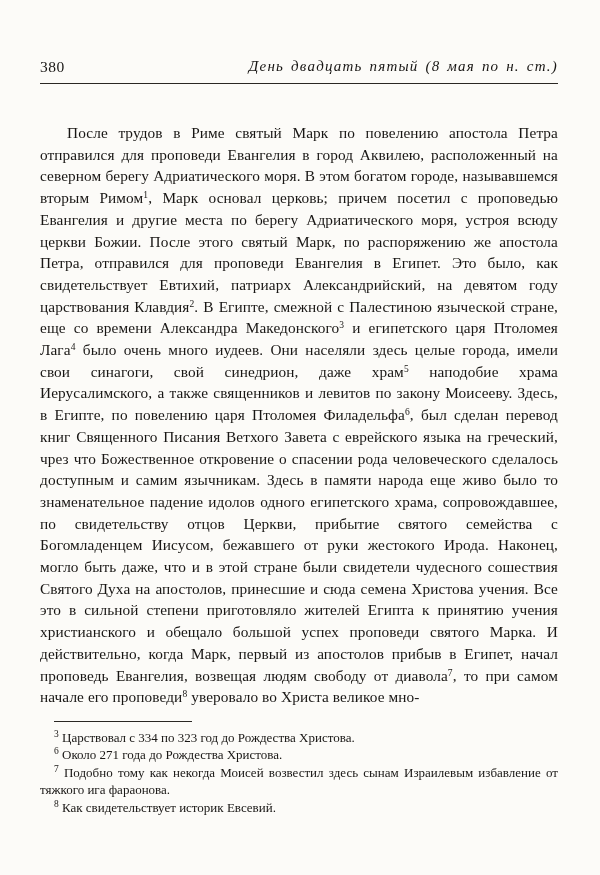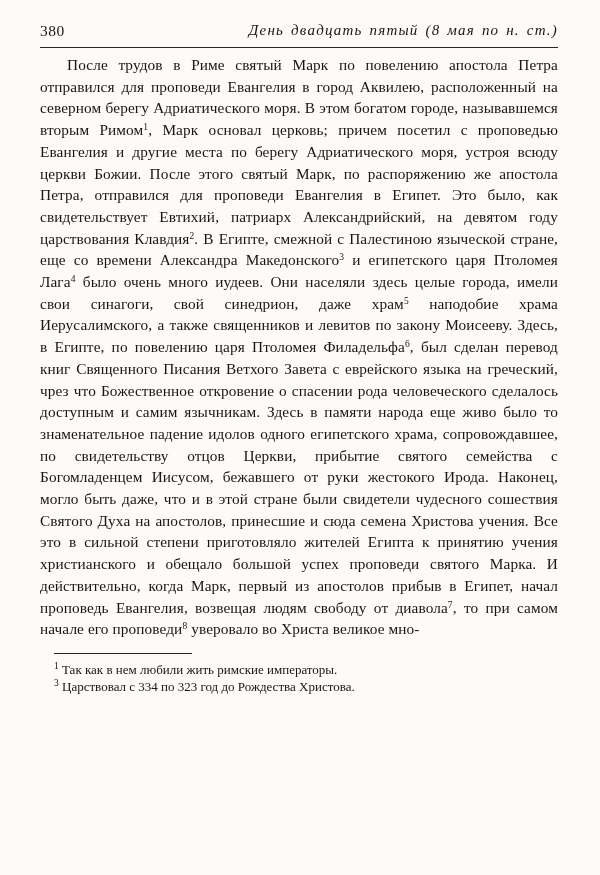--- a/index.html
+++ b/index.html
@@ -15,20 +15,21 @@
     background: #fcfbf8;
     color: #181614;
     font-family: "Liberation Serif", "DejaVu Serif", serif;
     box-sizing: border-box;
     padding: 20px 42px 18px 40px;
     overflow: hidden;
   }
   .header {
     position: relative;
     height: 24px;
+    margin-top: 36px;
   }
   .page-number {
     position: absolute;
     left: 0;
     top: 2px;
     font-size: 15.5px;
     letter-spacing: 0.5px;
   }
   .header-title {
     text-align: right;
@@ -38,21 +39,21 @@
     word-spacing: 2px;
     padding-top: 2px;
     white-space: nowrap;
   }
   .header-rule {
     border: none;
     border-top: 1.2px solid #2a2723;
     margin: 3px 0 0 0;
   }
   .body-text {
-    margin-top: 6px;
+    margin-top: 38px;
     font-size: 15.3px;
     line-height: 21.7px;
     text-align: justify;
     text-indent: 27px;
     letter-spacing: 0.1px;
   }
   .body-text sup,
   .footnote sup {
     font-size: 9.5px;
     line-height: 0;
@@ -82,17 +83,19 @@
     <span class="page-number">380</span>
     <div class="header-title">День двадцать пятый (8 мая по н. ст.)</div>
   </div>
   <hr class="header-rule">
 
   <div class="body-text">После трудов в Риме святый Марк по повелению апостола Петра отправился для проповеди Евангелия в город Аквилею, расположенный на северном берегу Адриатического моря. В этом богатом городе, называвшемся вторым Римом<sup>1</sup>, Марк основал церковь; причем посетил с проповедью Евангелия и другие места по берегу Адриатического моря, устроя всюду церкви Божии. После этого святый Марк, по распоряжению же апостола Петра, отправился для проповеди Евангелия в Египет. Это было, как свидетельствует Евтихий, патриарх Александрийский, на девятом году царствования Клавдия<sup>2</sup>. В Египте, смежной с Палестиною языческой стране, еще со времени Александра Македонского<sup>3</sup> и египетского царя Птоломея Лага<sup>4</sup> было очень много иудеев. Они населяли здесь целые города, имели свои синагоги, свой синедрион, даже храм<sup>5</sup> наподобие храма Иерусалимского, а также священников и левитов по закону Моисееву. Здесь, в Египте, по повелению царя Птоломея Филадельфа<sup>6</sup>, был сделан перевод книг Священного Писания Ветхого Завета с еврейского языка на греческий, чрез что Божественное откровение о спасении рода человеческого сделалось доступным и самим язычникам. Здесь в памяти народа еще живо было то знаменательное падение идолов одного египетского храма, сопровождавшее, по свидетельству отцов Церкви, прибытие святого семейства с Богомладенцем Иисусом, бежавшего от руки жестокого Ирода. Наконец, могло быть даже, что и в этой стране были свидетели чудесного сошествия Святого Духа на апостолов, принесшие и сюда семена Христова учения. Все это в сильной степени приготовляло жителей Египта к принятию учения христианского и обещало большой успех проповеди святого Марка. И действительно, когда Марк, первый из апостолов прибыв в Египет, начал проповедь Евангелия, возвещая людям свободу от диавола<sup>7</sup>, то при самом начале его проповеди<sup>8</sup> уверовало во Христа великое мно-</div>
 
   <hr class="footnote-separator">
 
   <div class="footnotes">
-      <div class="footnote"><sup>1</sup>&nbsp;Так как в нем любили жить римские императоры.</div>
       <div class="footnote"><sup>3</sup>&nbsp;Царствовал с 334 по 323 год до Рождества Христова.</div>
+      <div class="footnote"><sup>6</sup>&nbsp;Около 271 года до Рождества Христова.</div>
+      <div class="footnote"><sup>7</sup>&nbsp;Подобно тому как некогда Моисей возвестил здесь сынам Израилевым избавление от тяжкого ига фараонова.</div>
+      <div class="footnote"><sup>8</sup>&nbsp;Как свидетельствует историк Евсевий.</div>
     </div>
 
 </div>
 
 </body></html>

